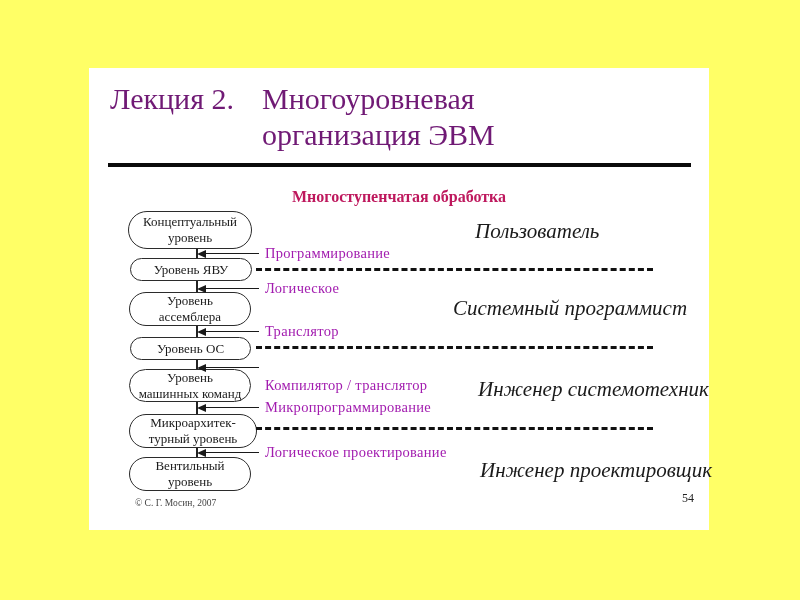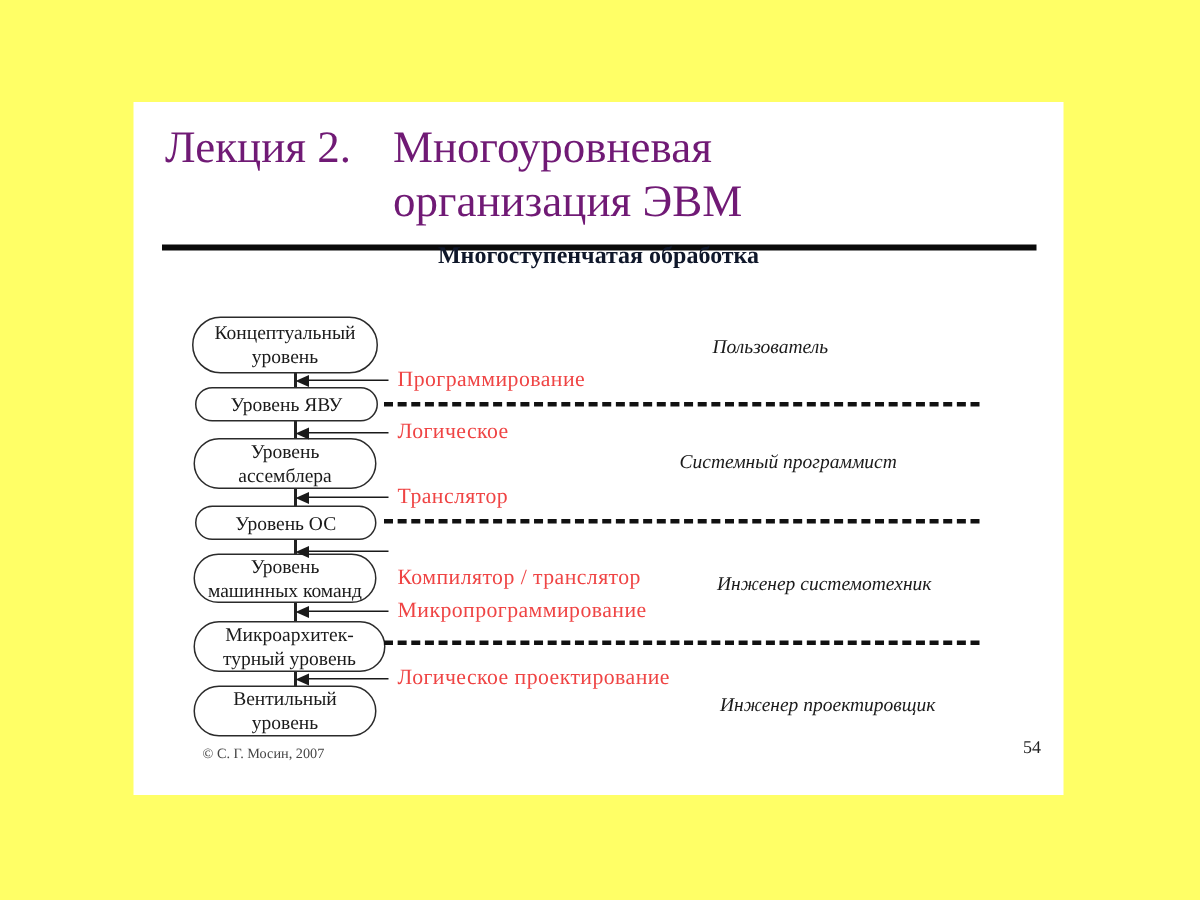--- a/index.html
+++ b/index.html
@@ -30,26 +30,26 @@
   .title-label { width: 152px; }
   .title-rest  { white-space: pre-line; }
   .rule {
     position: absolute;
     left: 19px; top: 95px;
     width: 583px; height: 4px;
     background: #0a0a0a;
   }
   .subtitle {
     position: absolute;
-    left: 0; top: 94px;
+    left: 0; top: 120px;
     width: 620px;
     text-align: center;
     font-size: 16px;
     font-weight: bold;
-    color: #0f172a;
+    color: #be185d;
   }
   
   .vline {
     position: absolute;
     left: 107px; top: 162px;
     width: 1.5px; height: 244px;
     background: #222;
     z-index: 0;
   }
   .level-box {
@@ -98,28 +98,28 @@
     z-index: 2;
   }
   .d1 { top: 200px; } .d2 { top: 278px; } .d3 { top: 359px; }
   .tr-label {
     position: absolute;
     left: 176px;
     height: 18px; line-height: 18px;
     font-size: 14.5px;
     letter-spacing: 0.3px;
     white-space: nowrap;
-    color: #ef4444;
+    color: #a21caf;
   }
   .t1 { top: 176px; } .t2 { top: 211px; } .t3 { top: 254px; }
   .t4 { top: 308px; } .t5 { top: 330px; } .t6 { top: 375px; }
   .role-label {
     position: absolute;
     height: 18px; line-height: 18px;
-    font-size: 13px;
+    font-size: 21px;
     font-style: italic;
     white-space: nowrap;
     color: #1a1a1a;
   }
   .r1 { left: 386px; top: 154px; }
   .r2 { left: 364px; top: 231px; }
   .r3 { left: 389px; top: 312px; }
   .r4 { left: 391px; top: 393px; }
   .copyright {
     position: absolute;

